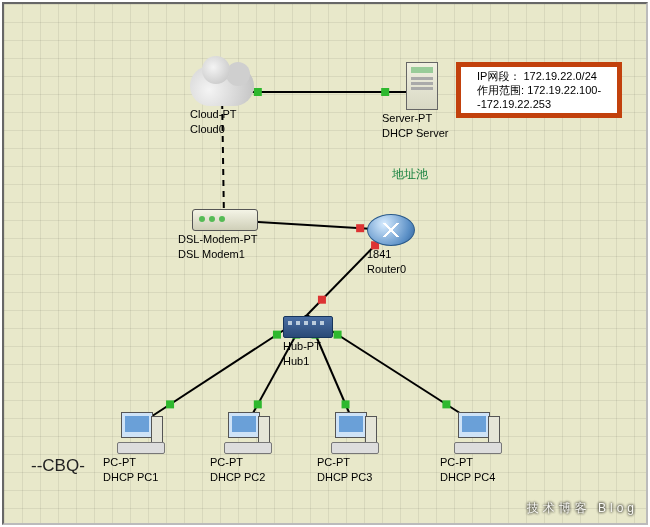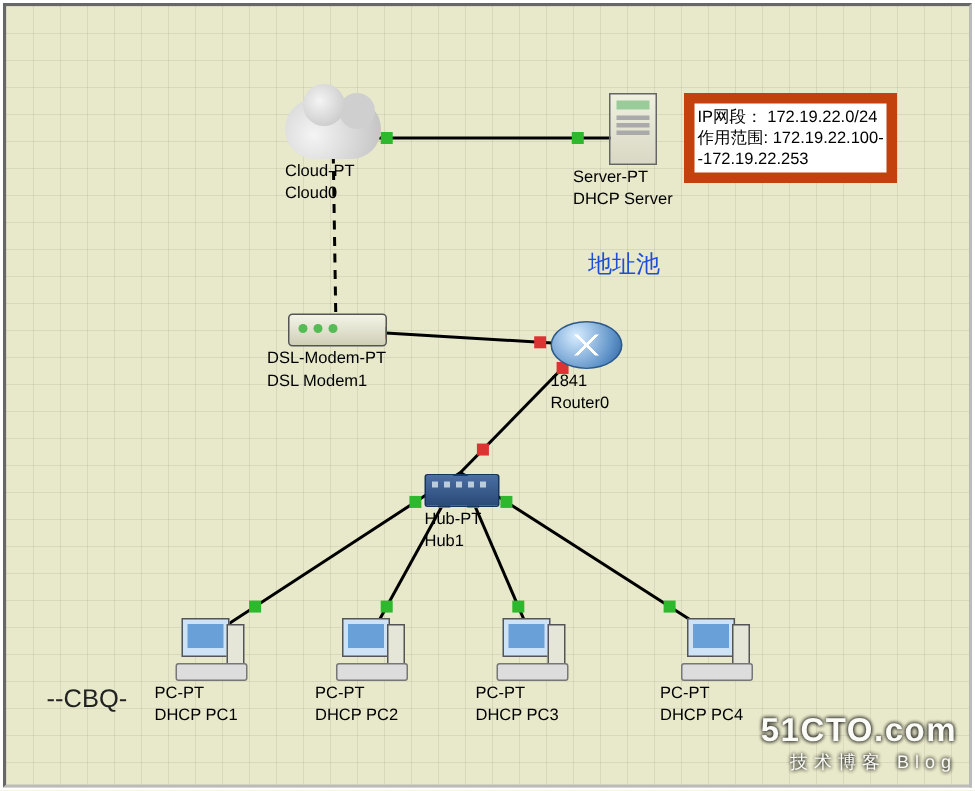--- a/index.html
+++ b/index.html
@@ -3,23 +3,23 @@
 <meta charset="utf-8">
 <style>
 html,body{margin:0;padding:0}
 body{font-family:Arial,"Microsoft YaHei",sans-serif;font-size:11px;color:#000;background:#fff}
 .frame{position:relative;width:650px;height:527px;box-sizing:border-box}
 .workspace{position:absolute;left:2px;top:2px;right:2px;bottom:2px;border:2px inset #bbb;background:#e8e8ca;overflow:hidden}
 .grid{position:absolute;inset:0;background-image:linear-gradient(to right,rgba(0,0,0,.07) 1px,transparent 1px),linear-gradient(to bottom,rgba(0,0,0,.07) 1px,transparent 1px);background-size:18px 18px}
 svg.links{position:absolute;inset:0}
 .device{position:absolute;color:#000}
 .device .lbl{margin-top:2px;line-height:13px;white-space:nowrap}
-.infobox{position:absolute;background:#fff;border:7px solid #c2410c;padding:2px 2px;font-size:11px;line-height:14px}
+.infobox{position:absolute;background:#fff;border:5px solid #c2410c;padding:2px 16px;font-size:11px;line-height:14px}
 .footnote{position:absolute;font-size:17px;color:#222}
-.free-label{position:absolute;font-size:16px;color:#1d4ed8}
+.free-label{position:absolute;font-size:12px;color:#15803d}
 .watermark{position:absolute;right:8px;bottom:6px;text-align:right;color:#fff;opacity:.85;font-family:Arial;text-shadow:0 0 3px #000,0 0 3px #000}
 .wm1{font-size:22px;font-weight:bold;letter-spacing:1px}
 .wm2{font-size:12px;letter-spacing:4px}
 
 
 .ico{margin:0 auto}
 .cloud{width:64px;height:40px;position:relative}
 .cloud::before{content:"";position:absolute;inset:0;background:radial-gradient(circle at 30% 60%,#f4f4f4,#bfbfbf);border-radius:22px}
 .cloud::after{content:"";position:absolute;left:12px;top:-10px;width:28px;height:28px;background:radial-gradient(circle at 40% 40%,#f4f4f4,#bfbfbf);border-radius:50%;box-shadow:22px 4px 0 -2px #cfcfcf}
 .server{width:30px;height:46px;border:1px solid #666;background:linear-gradient(#f0f0e0,#d8d8c4);position:relative}
@@ -148,17 +148,16 @@
           <div class="box"></div>
           <div class="base"></div>
         </div>
       <div class="lbl" style="margin-left:-14px;margin-right:-14px">PC-PT</div>
       <div class="lbl" style="margin-left:-14px;margin-right:-14px">DHCP PC4</div>
     </div>
 
     <div class="footnote" style="left:27px;top:452px">--CBQ-</div>
 
     <div class="watermark">
-      <div class="wm1">51CTO.com</div>
       <div class="wm2">技术博客  Blog</div>
     </div>
   </div>
 </div>
 
 </body></html>

